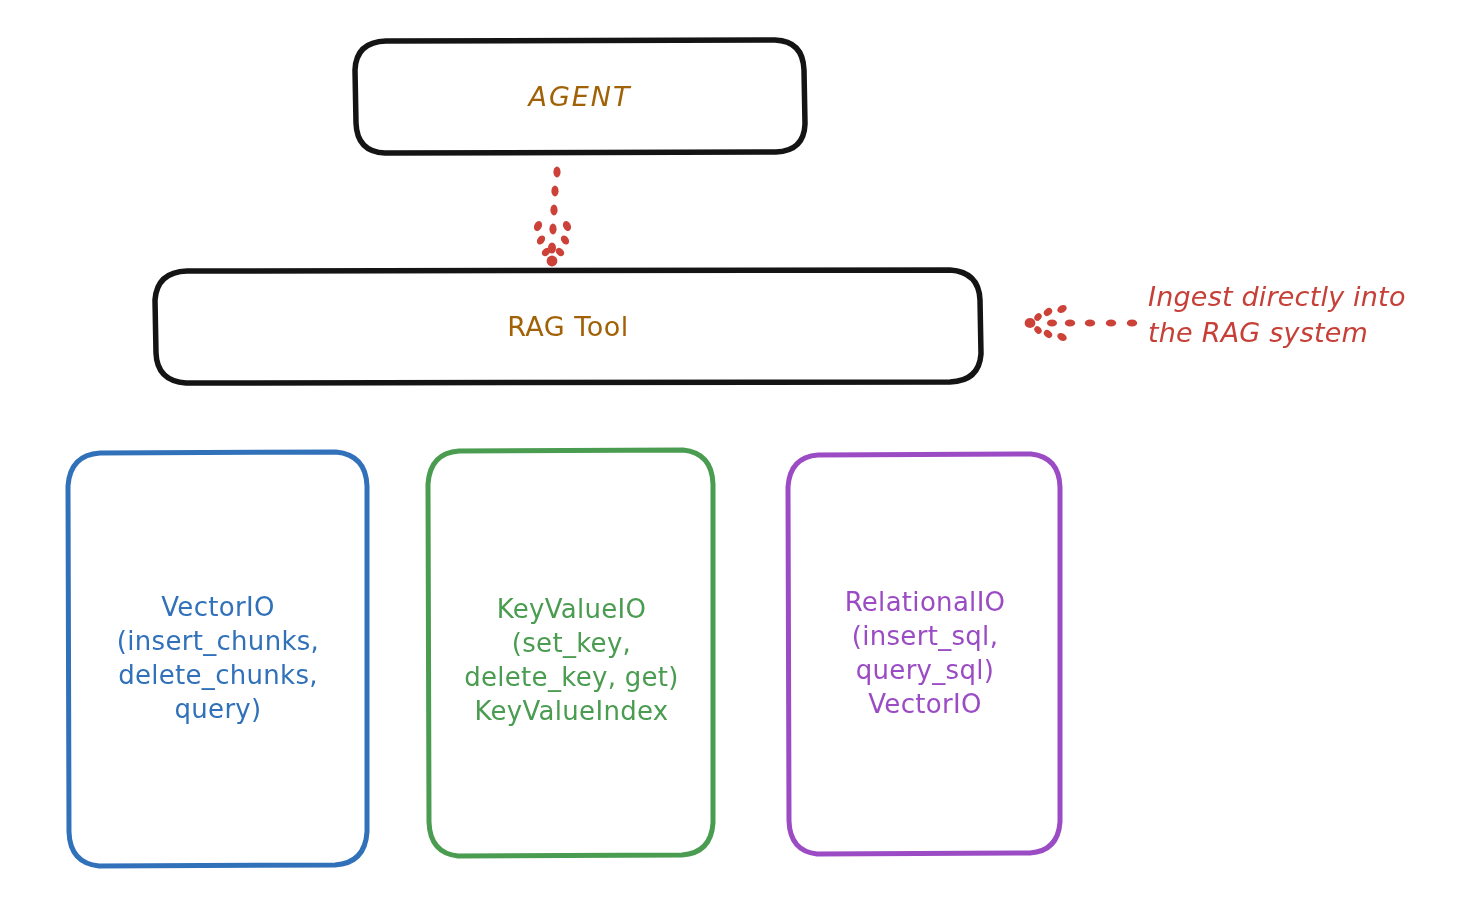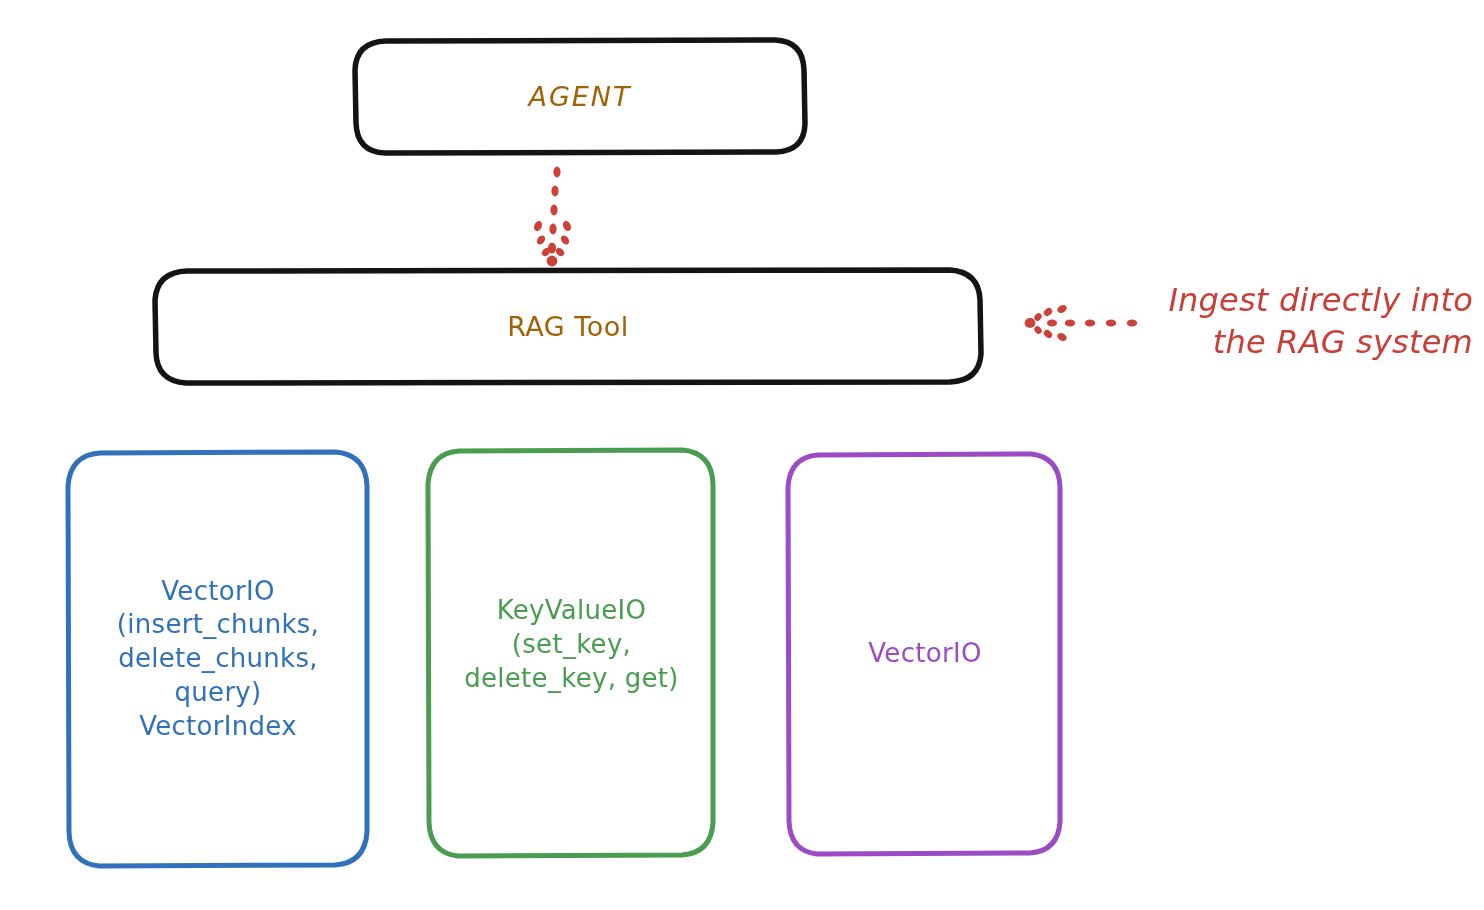--- a/index.html
+++ b/index.html
@@ -54,21 +54,21 @@
   }
   #rag-box .black-label {
     font-style: normal;
     letter-spacing: 0.5px;
     font-size: 27px;
     text-align: center;
   }
 
   
   #vector-box  { left: 68px;  top: 452px; width: 300px; height: 414px; }
-  #keyvalue-box{ left: 428px; top: 442px; width: 287px; height: 406px; }
+  #keyvalue-box{ left: 428px; top: 458px; width: 287px; height: 406px; }
   #relational-box{ left: 788px; top: 454px; width: 274px; height: 400px; }
 
   .provider-text {
     position: relative;
     z-index: 2;
     padding: 0 6px;
     line-height: 1.30;
     font-size: 26px;
     letter-spacing: 0.3px;
     white-space: pre-line;
@@ -79,23 +79,23 @@
   #keyvalue-box .provider-text { color: #4a9c50; }
   #relational-box .provider-text { color: #9b4bc4; }
 
   
   #annotation {
     position: absolute;
     left: 1148px;
     top: 279px;
     width: 325px;
     color: #c74038;
-    font-size: 32px;
+    font-size: 27px;
     line-height: 1.32;
-    text-align: right;
+    text-align: left;
     font-style: italic;
     letter-spacing: 0.2px;
     white-space: pre-line;
   }
 </style>
 </head>
 <body>
 
 <svg id="canvas" viewBox="0 0 1484 910" xmlns="http://www.w3.org/2000/svg">
 
@@ -148,27 +148,30 @@
 
 <div class="node" id="rag-box">
   <span class="black-label">RAG Tool</span>
 </div>
 
 <div class="node" id="vector-box">
   <div class="provider-text provider-methods">VectorIO
 (insert_chunks,
 delete_chunks,
 query)</div>
-  <div class="provider-text provider-index">VectorIndex</div>
 </div>
 
 <div class="node" id="keyvalue-box">
   <div class="provider-text provider-methods">KeyValueIO
 (set_key,
 delete_key, get)</div>
+  <div class="provider-text provider-index">KeyValueIndex</div>
 </div>
 
 <div class="node" id="relational-box">
+  <div class="provider-text provider-methods">RelationalIO
+(insert_sql,
+query_sql)</div>
   <div class="provider-text provider-index">VectorIO</div>
 </div>
 
 <div id="annotation">Ingest directly into
 the RAG system</div>
 
 </body></html>

